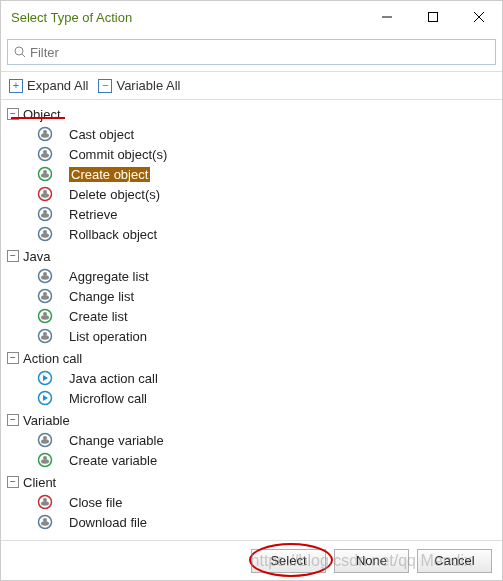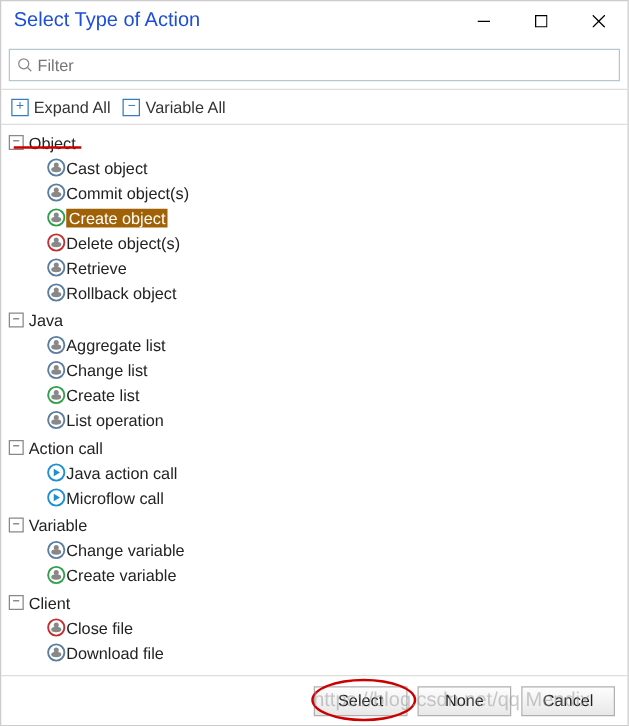--- a/index.html
+++ b/index.html
@@ -1,38 +1,38 @@
 <!DOCTYPE html>
 <html><head>
 <meta charset="utf-8">
 <style>
 * { box-sizing: border-box; margin: 0; padding: 0; font-family: "Segoe UI", Tahoma, sans-serif; font-size: 13px; }
 body { background: #fff; width: 503px; height: 581px; display: flex; flex-direction: column; border: 1px solid #ccc; overflow: hidden; position: relative; }
 .titlebar { display: flex; align-items: center; justify-content: space-between; height: 32px; padding-left: 10px; }
-.titlebar .title { font-size: 16px; color: #1d4ed8; }
+.titlebar .title { font-size: 13px; color: #4d7c0f; }
 .titlebar .controls { display: flex; }
 .titlebar .controls div { width: 46px; height: 32px; display: flex; align-items: center; justify-content: center; }
 .titlebar .controls svg { stroke: #000; stroke-width: 1; fill: none; }
 .filterbar { padding: 6px; border-bottom: 1px solid #ddd; }
 .filterbox { display: flex; align-items: center; border: 1px solid #b5c7d3; height: 26px; padding: 0 6px; }
 .filterbox input { border: none; outline: none; flex: 1; font-size: 13px; color: #333; }
 .filterbox .mag { margin-right: 4px; }
 .toolbar { display: flex; gap: 10px; padding: 6px 8px; border-bottom: 1px solid #ddd; align-items: center; }
 .toolbar .btn { display: flex; align-items: center; gap: 4px; cursor: pointer; color: #333; }
 .sq { width: 14px; height: 14px; border: 1px solid #3a7bbf; display: flex; align-items: center; justify-content: center; font-size: 11px; line-height: 1; color: #3a7bbf; }
 .tree-wrap { flex: 1; overflow-y: auto; overflow-x: hidden; padding: 4px 0 4px 6px; position: relative; }
 .tree-wrap::-webkit-scrollbar { width: 16px; }
 .tree-wrap::-webkit-scrollbar-track { background: #f0f0f0; }
 .tree-wrap::-webkit-scrollbar-thumb { background: #c2c2c2; border: 3px solid #f0f0f0; border-radius: 2px; }
 .group { margin-bottom: 2px; }
 .group-head { display: flex; align-items: center; gap: 4px; height: 20px; cursor: pointer; }
 .exp { width: 12px; height: 12px; border: 1px solid #888; display: flex; align-items: center; justify-content: center; font-size: 10px; line-height: 1; color: #444; }
 .group-label { color: #222; }
 .items { padding-left: 30px; }
-.item { display: flex; align-items: center; gap: 0; height: 20px; cursor: pointer; }
+.item { display: flex; align-items: center; gap: 16px; height: 20px; cursor: pointer; }
 .item.selected .label { background: #a16207; color: #fff; padding: 0 2px; }
 .label { color: #222; }
 .icon { width: 16px; height: 16px; flex-shrink: 0; }
 .footer { height: 40px; border-top: 1px solid #ddd; display: flex; align-items: center; justify-content: flex-end; padding: 0 10px; gap: 8px; position: relative; }
 .footer button { width: 75px; height: 24px; border: 1px solid #b0b0b0; background: linear-gradient(#fdfdfd, #e8e8e8); cursor: pointer; font-size: 13px; color: #222; }
 .annot-ellipse { position: absolute; border: 2px solid #c00; border-radius: 50%; pointer-events: none; }
 .annot-underline { position: absolute; height: 2px; background: #c00; pointer-events: none; }
 .watermark { position: absolute; bottom: 10px; right: 30px; color: rgba(150,150,150,.5); font-size: 16px; pointer-events: none; }
 </style>
 </head>

